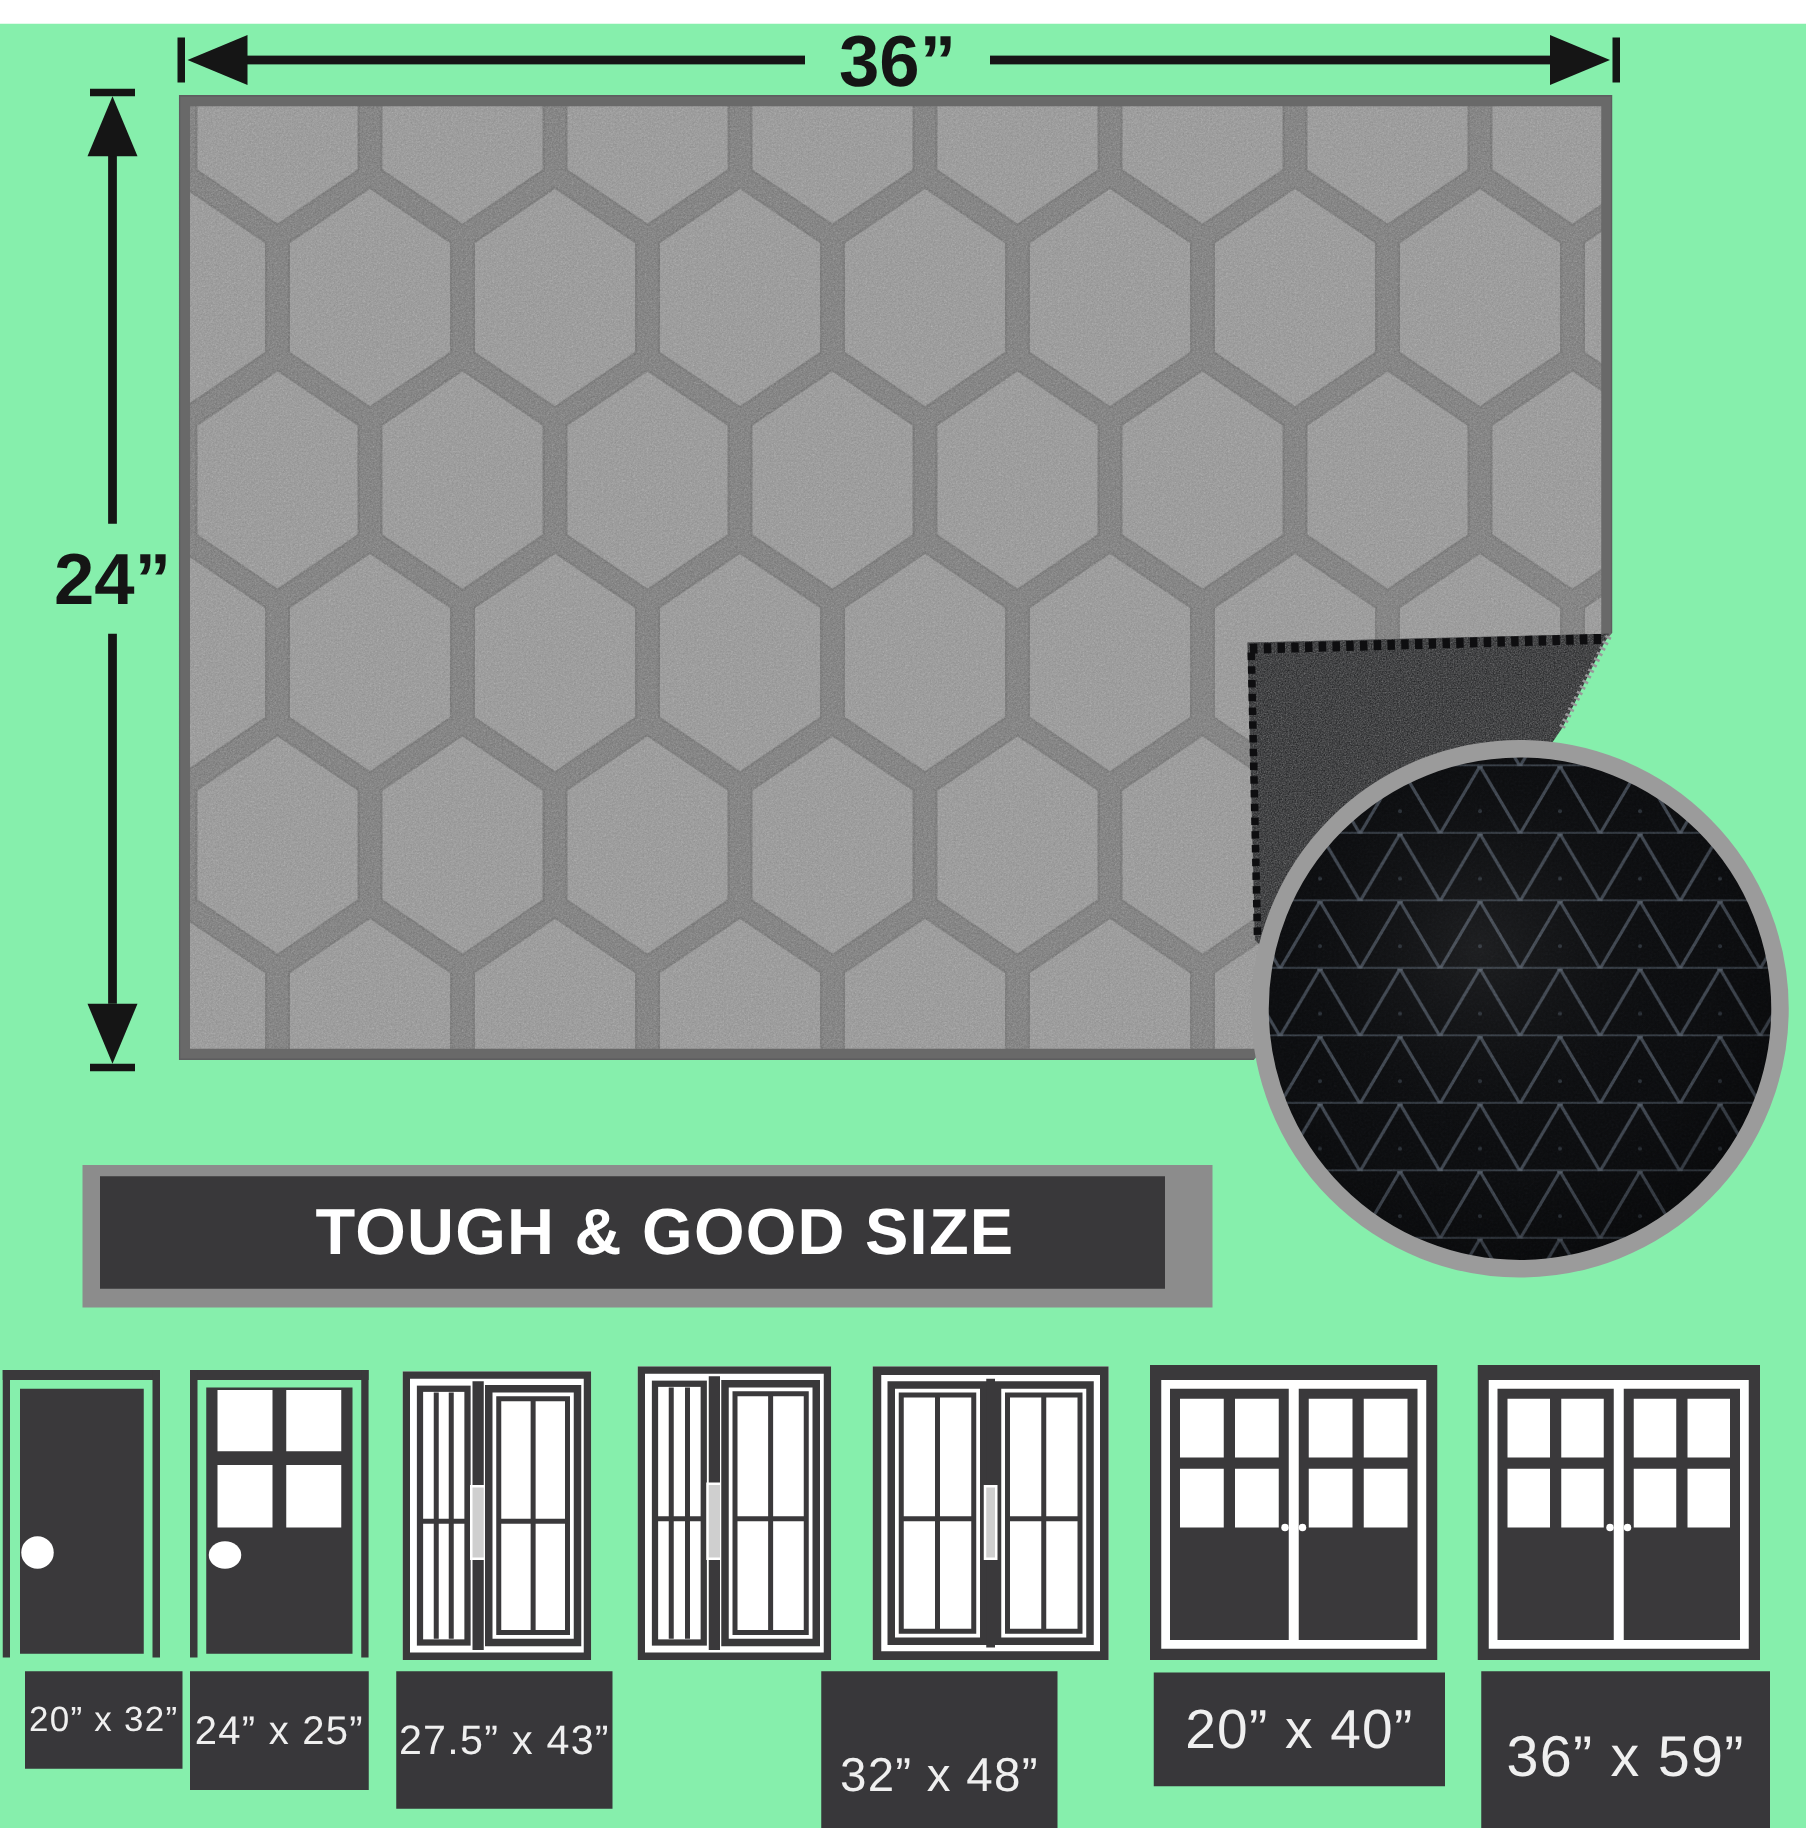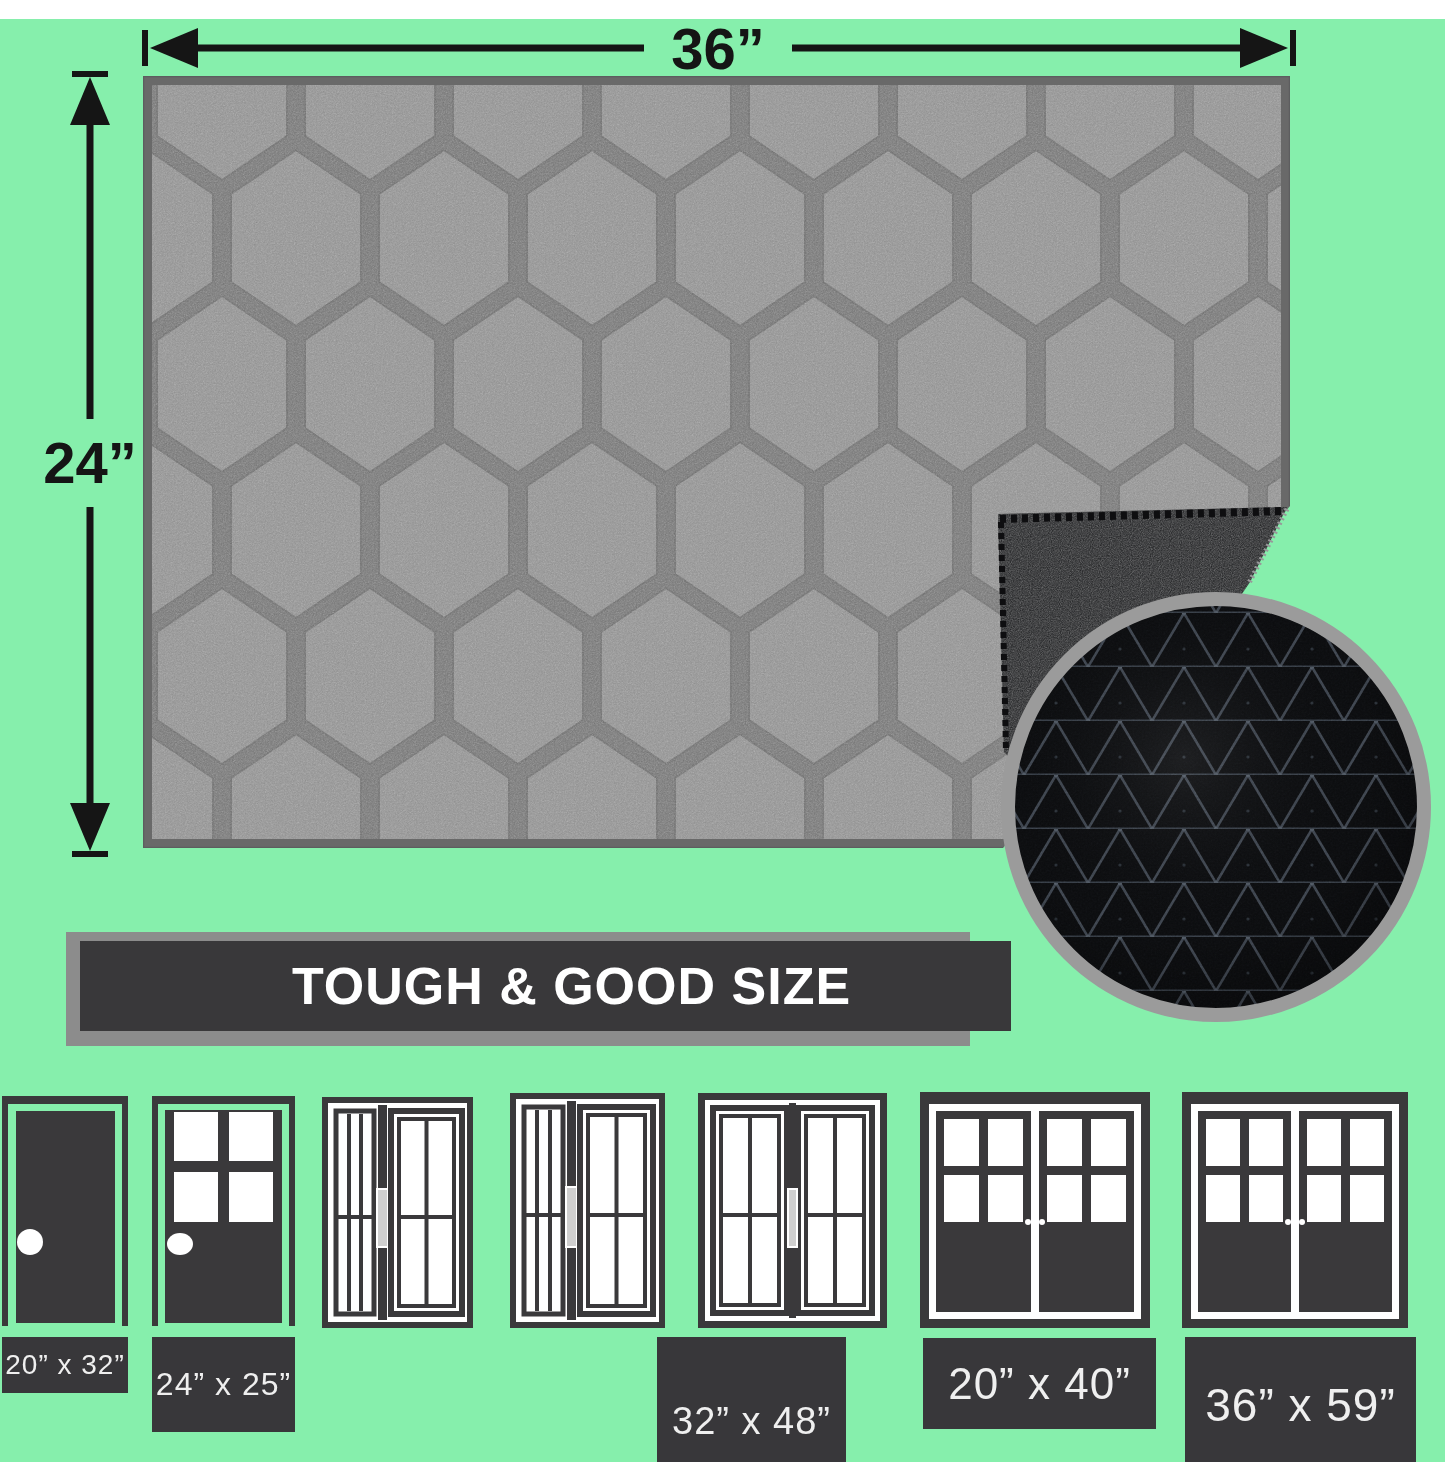--- a/index.html
+++ b/index.html
@@ -2,21 +2,21 @@
 <html><head>
 <meta charset="utf-8">
 <style>
   html,body{margin:0;padding:0;background:#ffffff;}
   .stage{position:relative;width:1445px;height:1462px;background:#86efac;overflow:hidden;
          font-family:"Liberation Sans", sans-serif;margin-top:19px;}
   .abs{position:absolute;}
   svg{display:block;}
   .dim-text{font-family:"Liberation Sans", sans-serif;font-weight:800;font-size:58px;fill:#151515;}
   .banner-back{left:66px;top:913px;width:904px;height:114px;background:#8c8c8c;}
-  .banner-bar{left:80px;top:922px;width:931px;height:90px;background:#39383a;
+  .banner-bar{left:80px;top:922px;width:852px;height:90px;background:#39383a;
               display:flex;align-items:center;justify-content:center;padding-left:52px;box-sizing:border-box;}
   .banner-bar span{color:#ffffff;font-weight:700;font-size:52px;letter-spacing:1px;white-space:nowrap;}
   .size-label{background:#38373a;display:flex;align-items:center;justify-content:center;
               color:#efefef;font-weight:400;letter-spacing:1px;white-space:nowrap;}
 </style>
 </head>
 <body>
 
 <div class="stage">
 
@@ -227,20 +227,21 @@
         <rect x="67" y="83" width="34" height="47"></rect>
         <rect x="125" y="27" width="34" height="47"></rect>
         <rect x="168" y="27" width="34" height="47"></rect>
         <rect x="125" y="83" width="34" height="47"></rect>
         <rect x="168" y="83" width="34" height="47"></rect>
         <circle cx="106" cy="130" r="3"></circle>
         <circle cx="120" cy="130" r="3"></circle>
       </g>
     </svg>
 
-    <div class="abs size-label" style="left:2px;top:245px;width:126px;height:56px;font-size:28px">20” x 32”</div>
+    <div class="abs size-label" style="left:20px;top:245px;width:126px;height:78px;font-size:28px">20” x 32”</div>
     <div class="abs size-label" style="left:152px;top:245px;width:143px;height:95px;font-size:32px">24” x 25”</div>
+    <div class="abs size-label" style="left:317px;top:245px;width:173px;height:110px;font-size:33px">27.5” x 43”</div>
     <div class="abs size-label" style="left:657px;top:245px;width:189px;height:168px;font-size:38px">32” x 48”</div>
     <div class="abs size-label" style="left:923px;top:246px;width:233px;height:91px;font-size:44px">20” x 40”</div>
     <div class="abs size-label" style="left:1185px;top:245px;width:231px;height:136px;font-size:46px">36” x 59”</div>
   </div>
 
 </div>
 
 </body></html>

